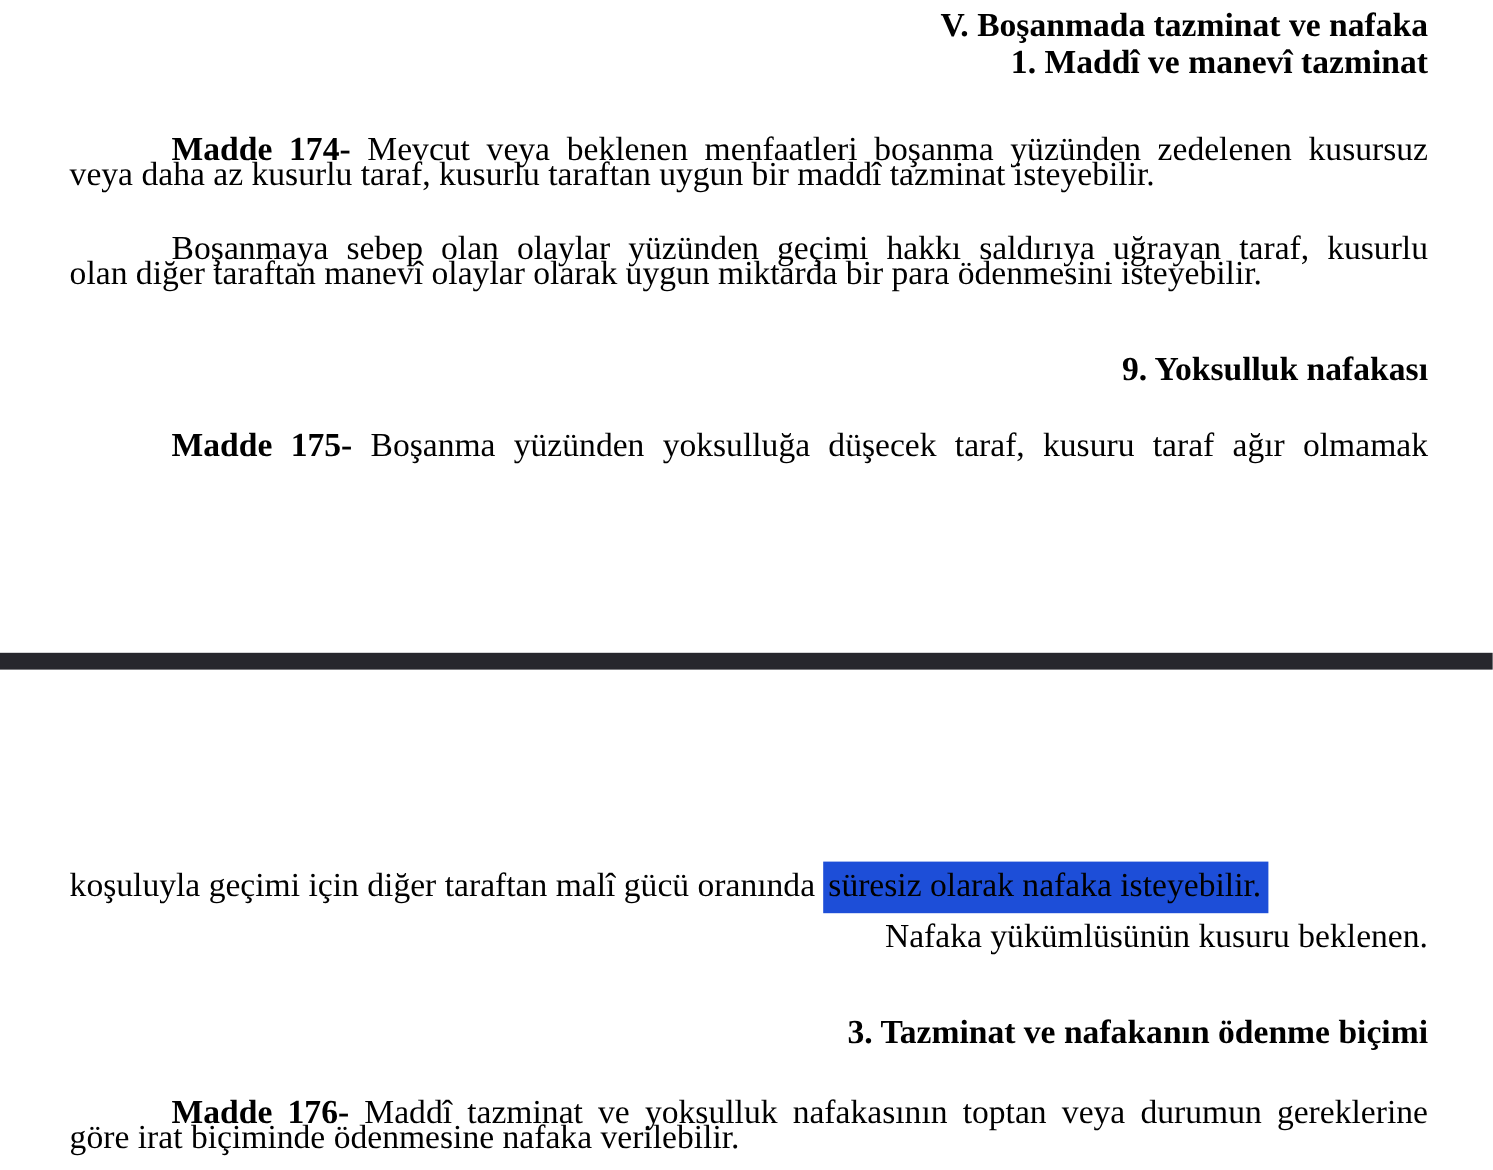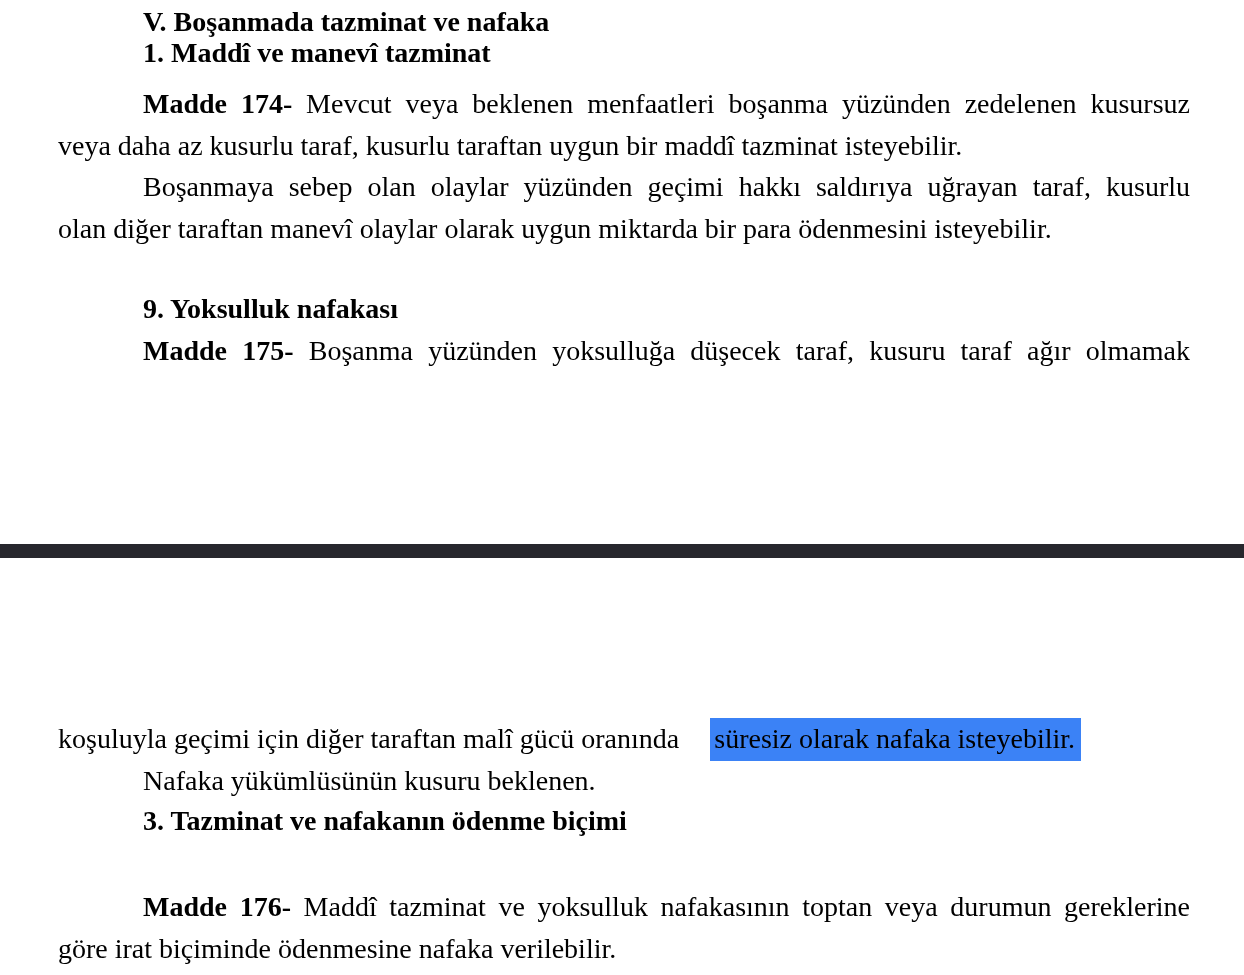--- a/index.html
+++ b/index.html
@@ -20,35 +20,36 @@
     left: 58px;
     width: 1132px;
     font-size: 28px;
     line-height: 42px;
     white-space: nowrap;
   }
   .justified {
     white-space: normal;
     text-align: justify;
     text-align-last: justify;
+    margin-top: 21px;
   }
   .indent {
     text-indent: 85px;
   }
   .at-indent {
     left: 143px;
     width: 1047px;
+    text-align: right;
   }
   .bold {
     font-weight: bold;
   }
   .highlight {
-    background-color: #3b82f6;
+    background-color: #1d4ed8;
     padding: 5px 6px 7px 4px;
-    margin-left: 24px;
   }
   .page-break {
     position: absolute;
     left: 0;
     top: 544px;
     width: 1244px;
     height: 14px;
     background-color: #27272d;
   }
 </style>
@@ -82,21 +83,21 @@
 <div class="page-break"></div>
 
 <div>
 
   <div class="doc-line" style="top:718px">
     <span>koşuluyla geçimi için diğer taraftan malî gücü oranında </span><span class="highlight">süresiz olarak nafaka isteyebilir.</span>
   </div>
 
   <div class="doc-line at-indent" style="top:760px">Nafaka yükümlüsünün kusuru beklenen.</div>
 
-  <div class="doc-line at-indent bold" style="top:800px">3. Tazminat ve nafakanın ödenme biçimi</div>
+  <div class="doc-line at-indent bold" style="top:840px">3. Tazminat ve nafakanın ödenme biçimi</div>
 
   <div class="doc-line justified indent" style="top:886px">
     <span class="bold">Madde 176-</span><span> Maddî tazminat ve yoksulluk nafakasının toptan veya durumun gereklerine</span>
   </div>
 
   <div class="doc-line" style="top:928px">göre irat biçiminde ödenmesine nafaka verilebilir.</div>
 
 </div>
 
 </body></html>

